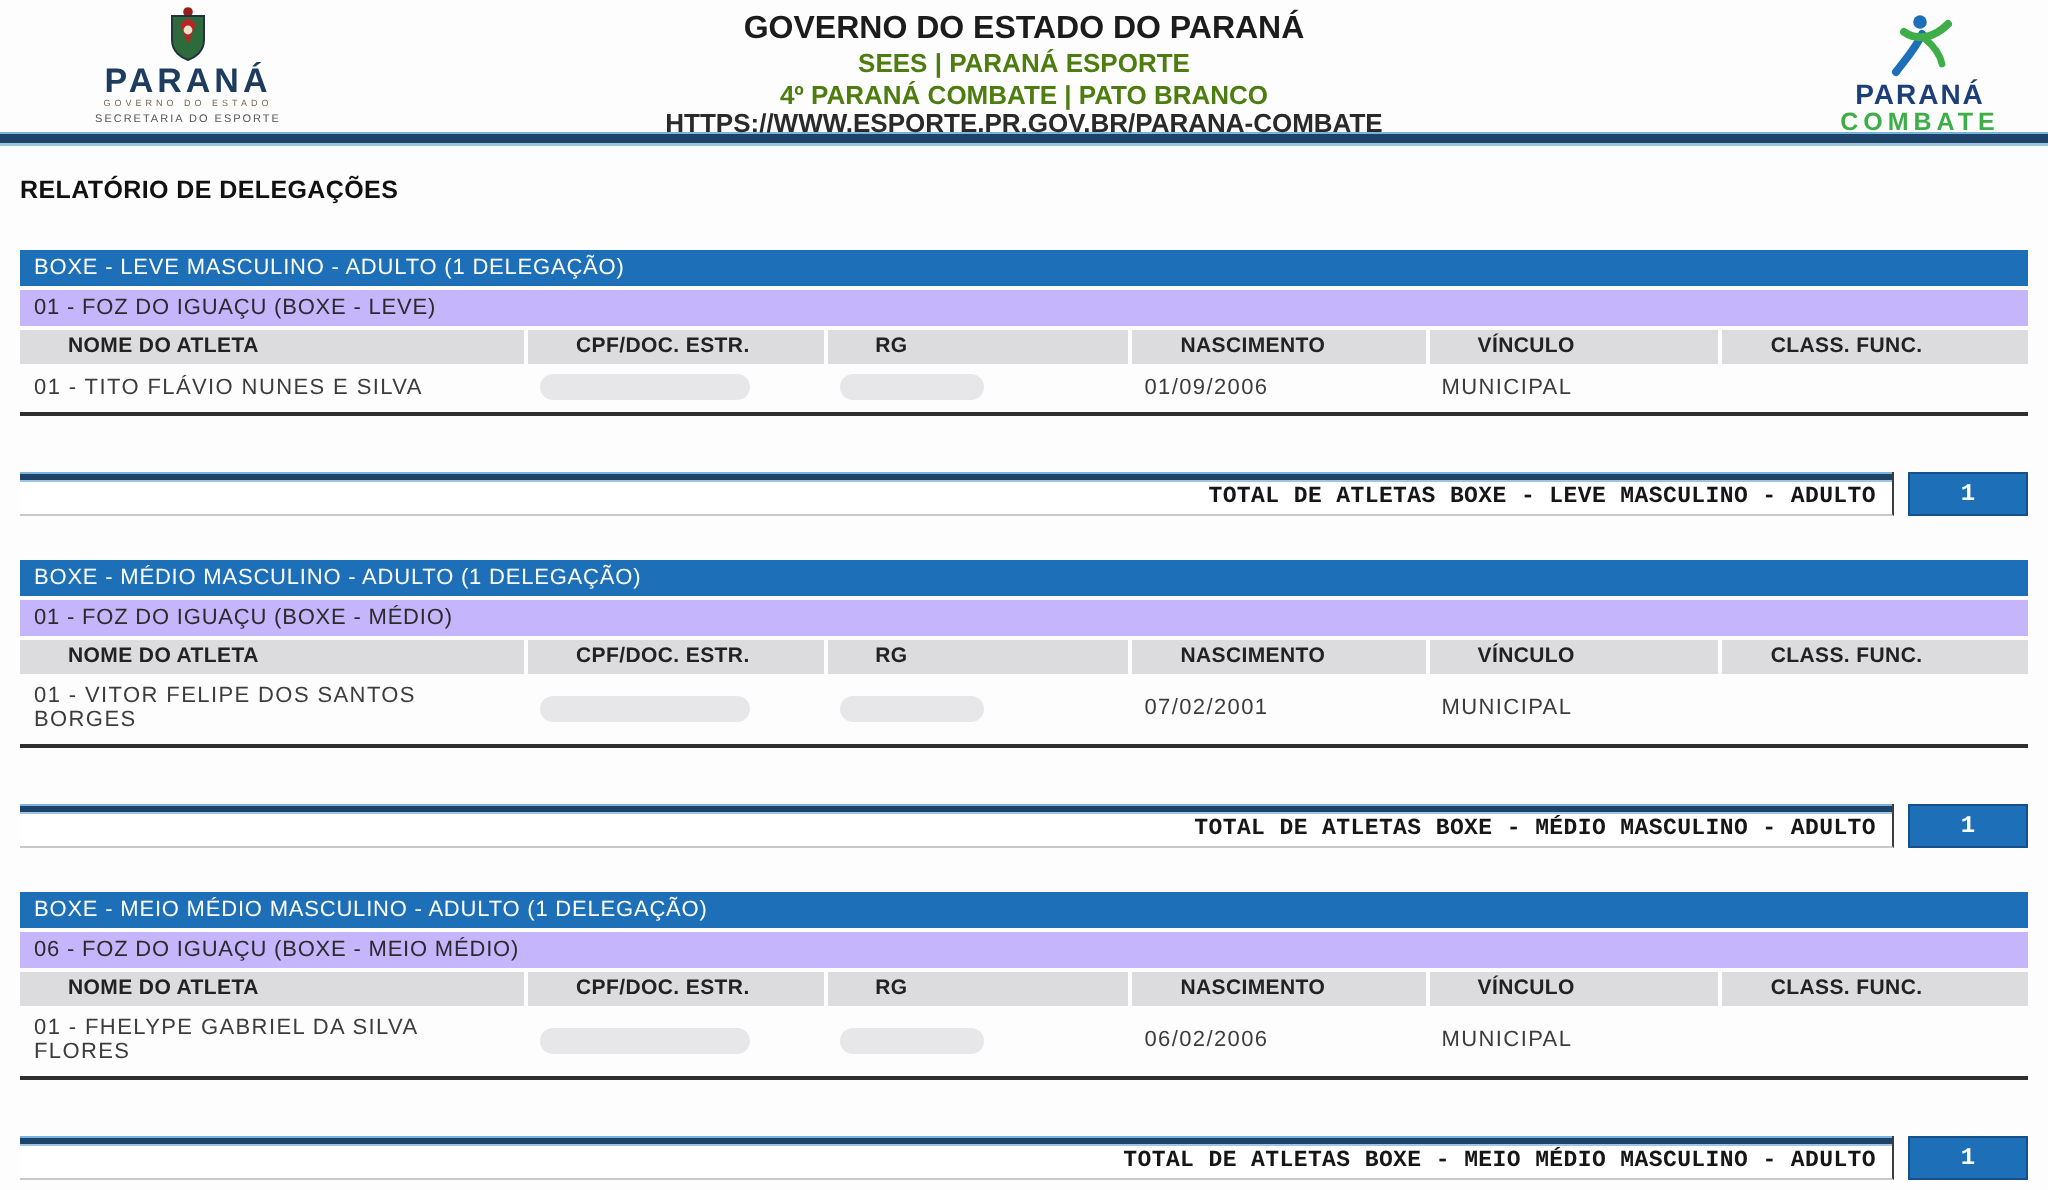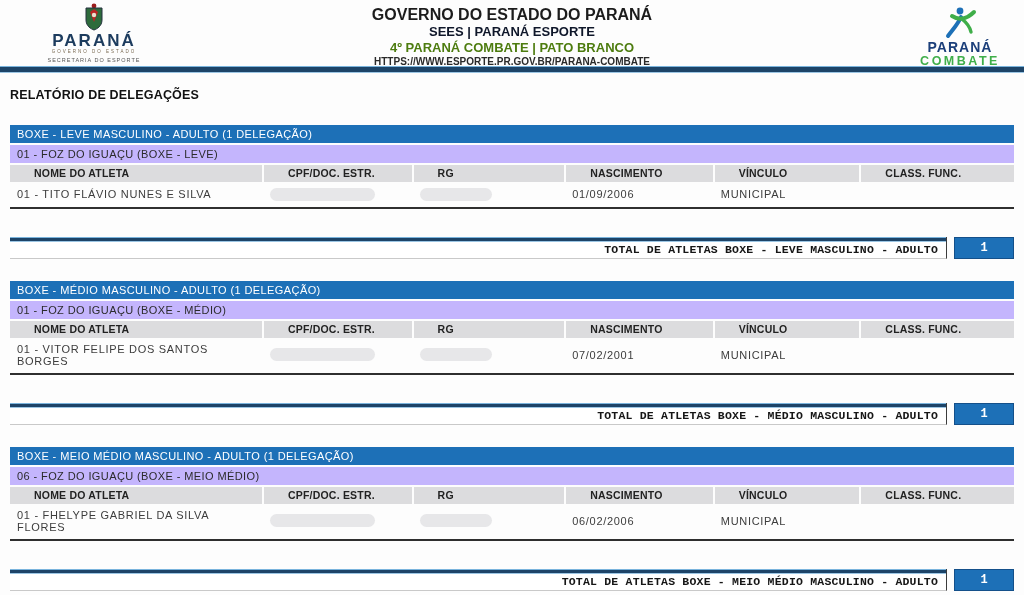--- a/index.html
+++ b/index.html
@@ -10,23 +10,23 @@
   }
   
   .hdr { position:relative; height:66px; }
   .logo-left { position:absolute; left:28px; top:3px; width:132px; text-align:center; }
   .logo-left .crest { display:block; margin:0 auto 1px; }
   .logo-left .gov-name { font-size:17px; font-weight:bold; color:#1d3c5e; letter-spacing:2px; line-height:17px; }
   .logo-left .gov-sub { font-size:4.5px; color:#7a6a52; letter-spacing:2px; line-height:6px; }
   .logo-left .gov-dept { font-size:5.5px; color:#555; letter-spacing:1px; margin-top:2px; }
   .hdr-center { position:absolute; left:0; right:0; top:5px; text-align:center; }
   .hdr-center .l1 { font-size:16px; font-weight:bold; color:#1c1c1c; line-height:19px; }
-  .hdr-center .l2 { font-size:13px; font-weight:bold; color:#0f172a; line-height:16px; }
+  .hdr-center .l2 { font-size:13px; font-weight:bold; color:#4d7c0f; line-height:16px; }
   .hdr-center .l3 { font-size:13px; font-weight:bold; color:#4d7c0f; line-height:16px; }
-  .hdr-center .l4 { font-size:10px; font-weight:bold; color:#2a2a2a; line-height:12px; }
+  .hdr-center .l4 { font-size:13px; font-weight:bold; color:#2a2a2a; line-height:12px; }
   .logo-right { position:absolute; right:16px; top:6px; width:96px; text-align:center; }
   .logo-right .figure { display:block; margin:0 auto; }
   .logo-right .pr { font-size:14px; font-weight:bold; color:#1c3f7a; letter-spacing:1px; line-height:14px; }
   .logo-right .cb { font-size:12.5px; font-weight:bold; color:#3fae49; letter-spacing:2.5px; line-height:14px; }
   .page-divider { height:7px; background:linear-gradient(to bottom,#7ab4dd 0 15%,#1d4468 15% 82%,#9cc6e4 82% 100%); }
   
   .main { padding:0 10px; }
   .report-title { font-size:12.5px; font-weight:bold; color:#111; margin:15px 0 23px; letter-spacing:.2px; }
   .bar-blue { background:#1d70b7; color:#fff; font-size:11px; height:18px; line-height:18px; padding:0 7px; letter-spacing:.4px; }
   .bar-gray { background:#c4b5fd; color:#2b2b2b; font-size:11px; height:18px; line-height:18px; padding:0 7px; letter-spacing:.4px; margin-top:2px; }

